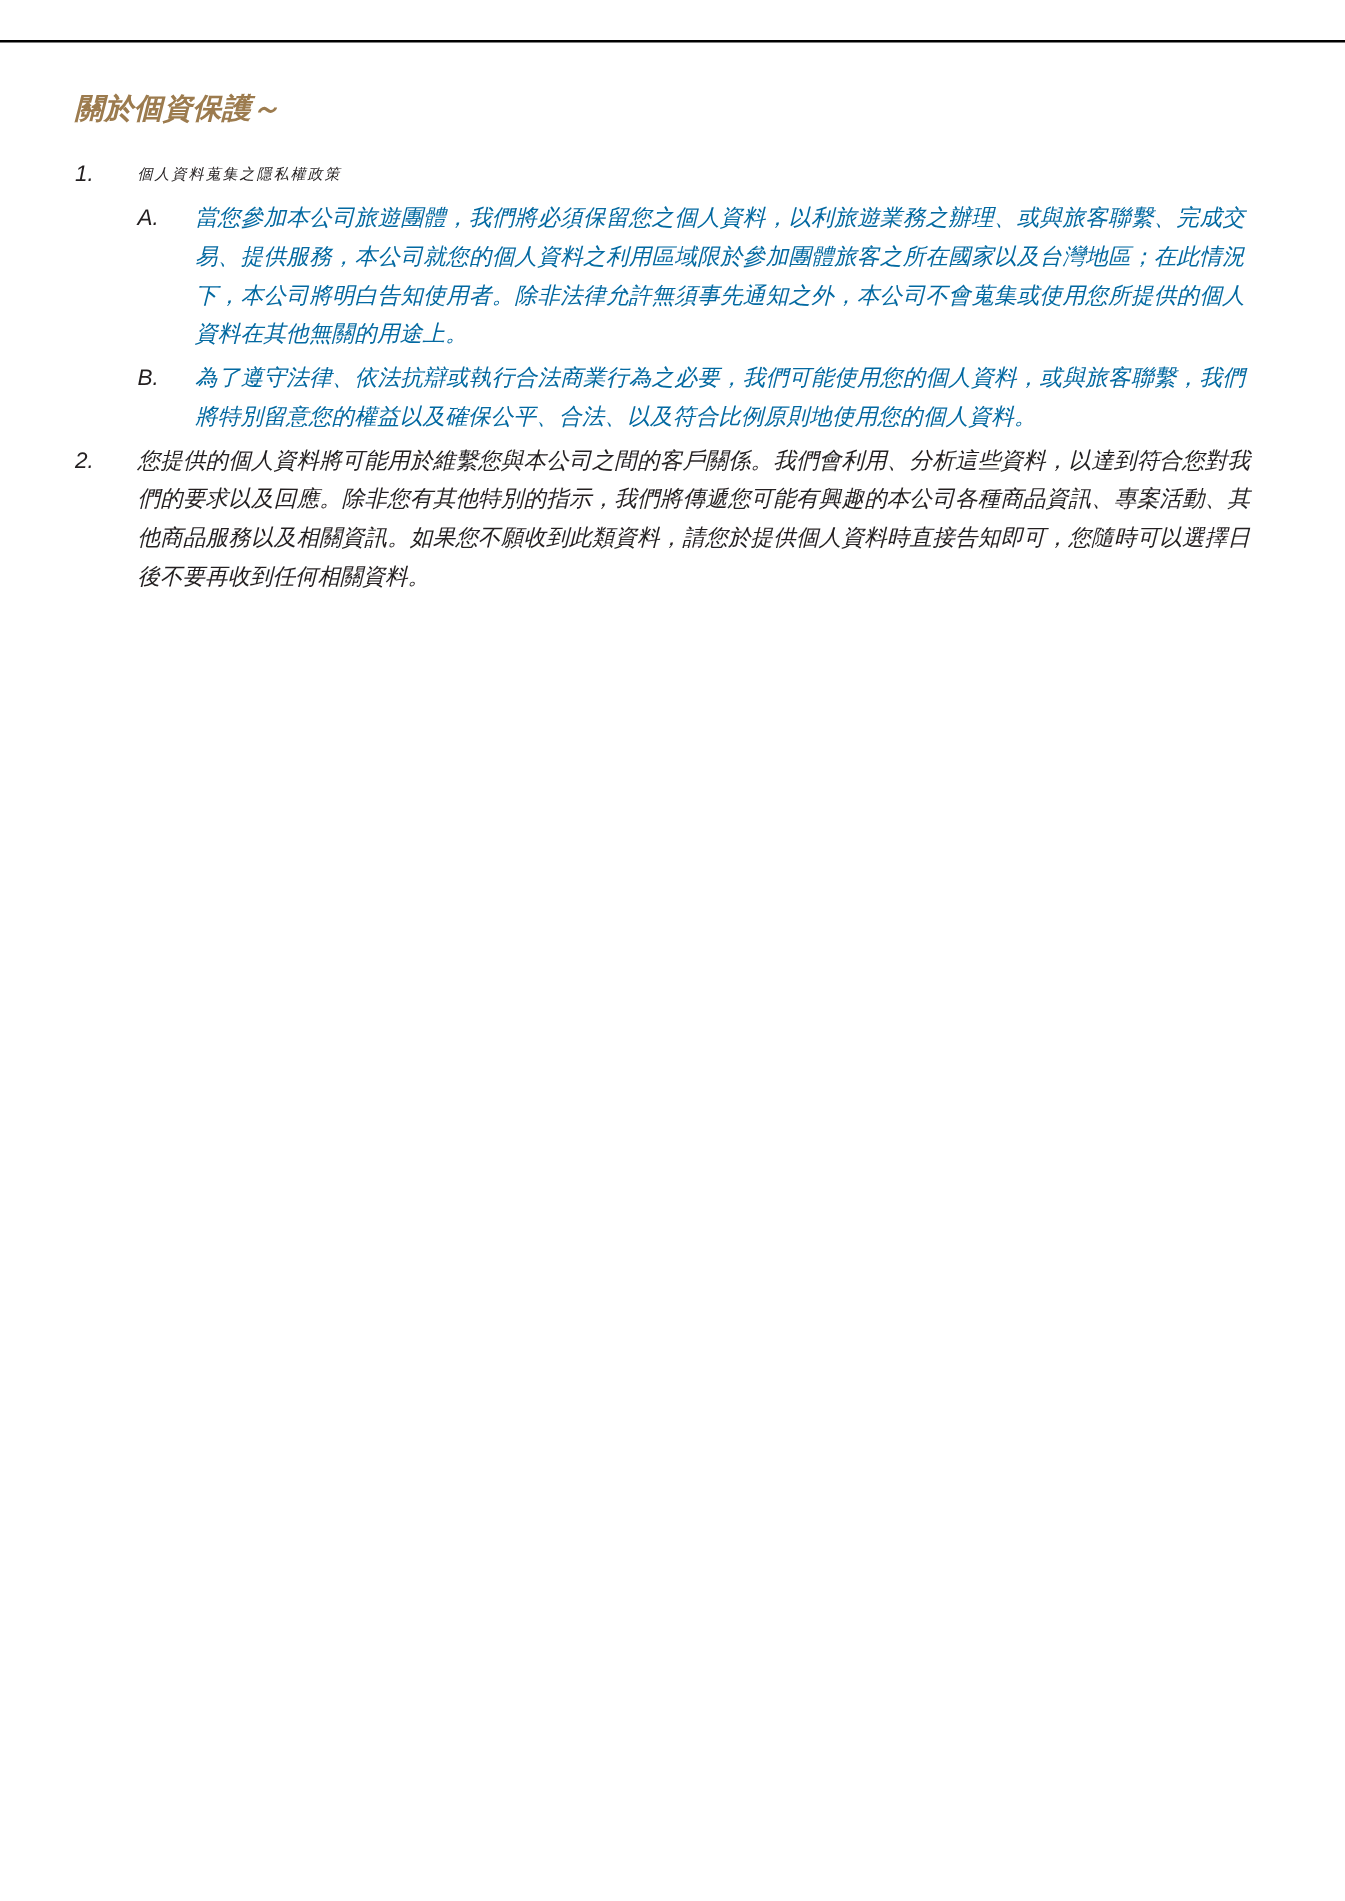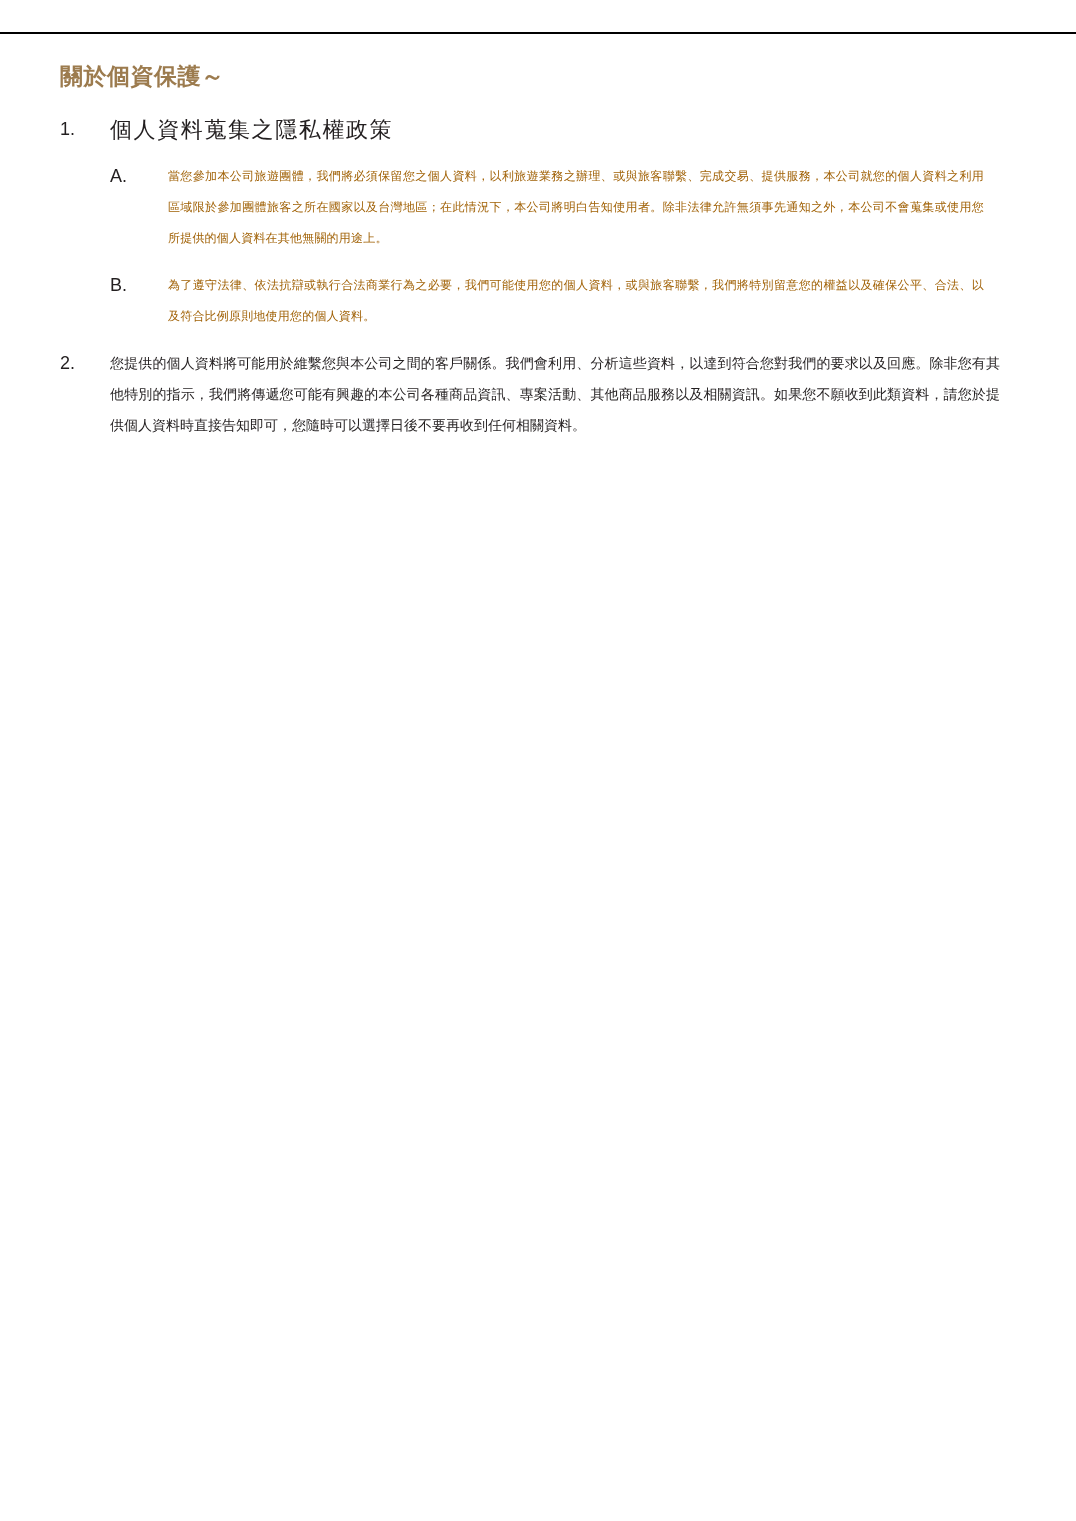--- a/index.html
+++ b/index.html
@@ -23,23 +23,24 @@
   .top-rule {
     position: absolute;
     top: 32px;
     left: 0;
     width: 1076px;
     height: 0;
     border-top: 2px solid #000000;
   }
   .content {
     position: absolute;
-    top: 62px;
+    top: 72px;
     left: 60px;
     width: 940px;
+    font-style: italic;
   }
   .doc-title {
     font-size: 23px;
     font-weight: bold;
     color: #9c7b4e;
     letter-spacing: 0.5px;
     margin: 0 0 22px 0;
     line-height: 1.3;
   }
   ol.level1 {
@@ -56,51 +57,51 @@
     position: absolute;
     left: 0;
     top: 0;
     width: 38px;
     text-align: left;
     font-size: 18px;
     line-height: 31px;
     color: #231f20;
   }
   .item-heading {
-    font-size: 22px;
+    font-size: 12px;
     line-height: 31px;
     letter-spacing: 1.6px;
     color: #231f20;
   }
   ol.level2 {
     list-style: none;
     margin: 0;
     padding: 0;
   }
   ol.level2 > li {
     position: relative;
     padding-left: 42px;
     margin-bottom: 0;
   }
   ol.level2 > li .marker {
     width: 34px;
     font-size: 18px;
     line-height: 31px;
   }
   .para {
-    font-size: 12px;
+    font-size: 18px;
     line-height: 31px;
     text-align: justify;
     text-justify: inter-character;
     letter-spacing: 0.2px;
-    color: #a16207;
-    margin: 16px;
+    color: #0369a1;
+    margin: 4px;
   }
   .body-block {
-    font-size: 14px;
+    font-size: 18px;
     line-height: 31px;
     text-align: justify;
     text-justify: inter-character;
     color: #231f20;
     margin: 0;
   }
 </style>
 </head>
 <body>
 

